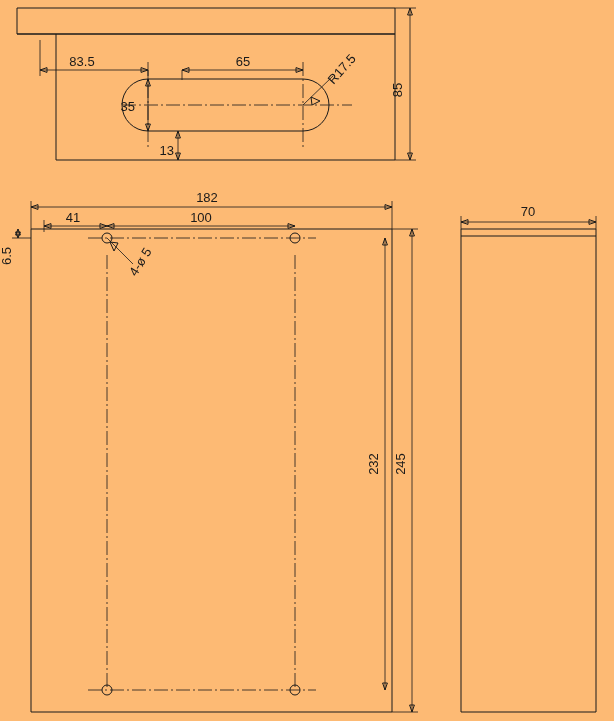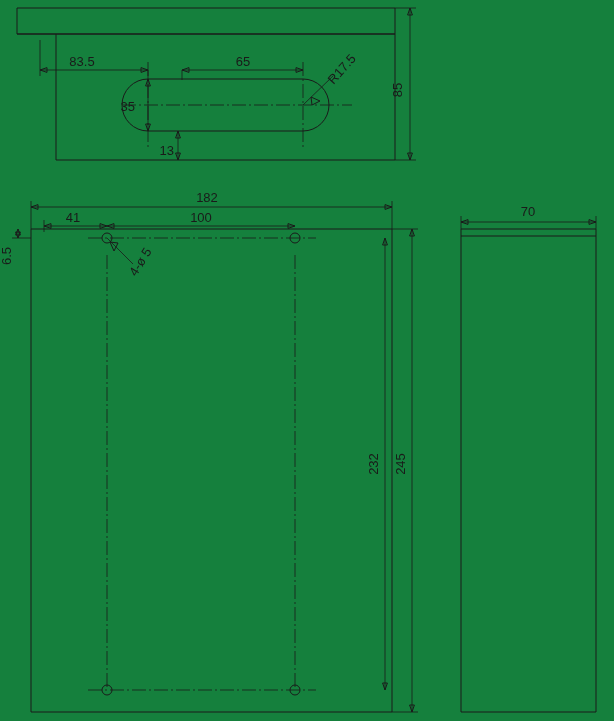--- a/index.html
+++ b/index.html
@@ -7,21 +7,21 @@
     padding: 0;
     background: #ffffff;
   }
   body {
     font-family: "Liberation Sans", sans-serif;
   }
   #sheet {
     position: relative;
     width: 614px;
     height: 721px;
-    background: #15803d;
+    background: #fdba74;
     overflow: hidden;
   }
   svg#drawing {
     position: absolute;
     left: 0;
     top: 0;
     width: 614px;
     height: 721px;
   }
   .ln {

